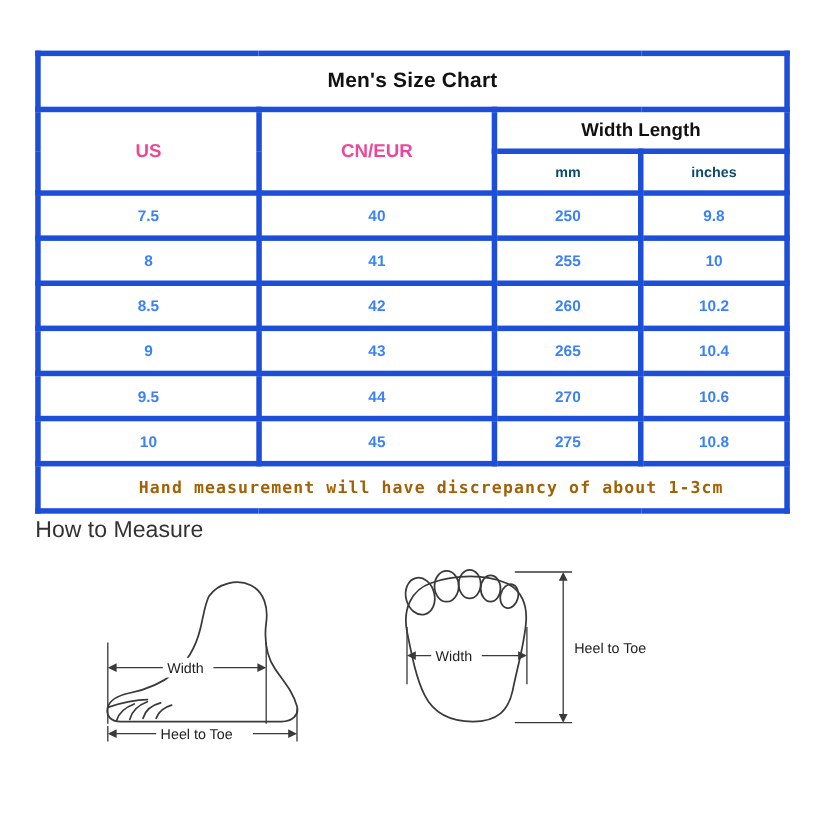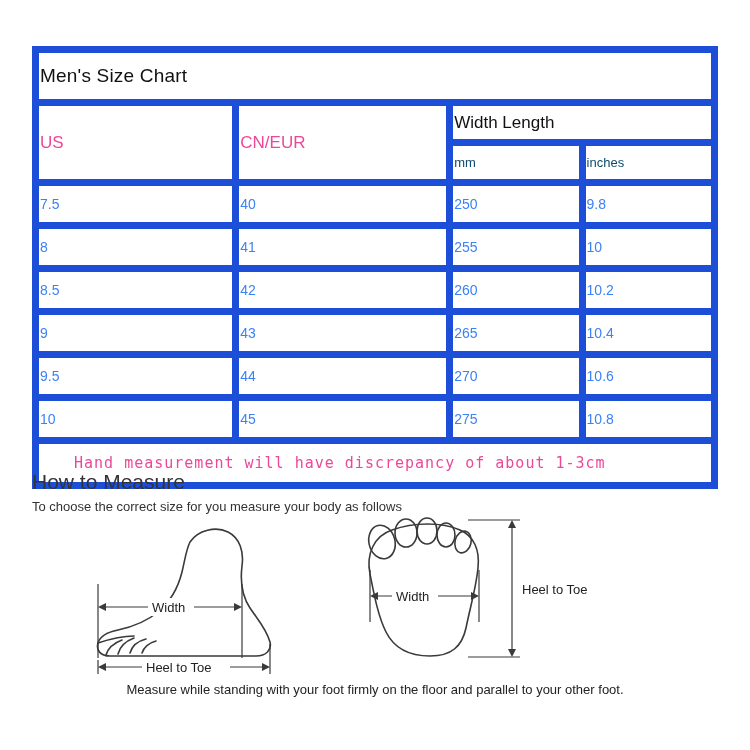--- a/index.html
+++ b/index.html
@@ -28,23 +28,24 @@
     left: 32px;
     top: 46px;
     width: 686px;
   }
   table.size-chart {
     border-collapse: collapse;
     width: 100%;
     table-layout: fixed;
   }
   table.size-chart td, table.size-chart th {
-    border: 7px solid #1d4ed8;
+    border: 5px solid #1d4ed8;
+    text-align: center;
     vertical-align: middle;
-    font-weight: normal;
+    font-weight: bold;
   }
   .title-cell {
     height: 44px;
     font-size: 19px;
     font-weight: bold;
     letter-spacing: 0.2px;
     color: #111;
   }
   .hdr-main {
     height: 31px;
@@ -66,21 +67,21 @@
     height: 34px;
     font-size: 14px;
     color: #3b82f6;
   }
   .note-row td {
     height: 36px;
     font-size: 15px;
     font-weight: bold;
     font-family: "DejaVu Sans Mono", "Liberation Mono", monospace;
     letter-spacing: 1px;
-    color: #ec4899;
+    color: #a16207;
     padding-left: 35px;
   }
 
   
   .ref-note {
     position: absolute;
     left: 32px;
     top: 440px;
     font-size: 16px;
     font-weight: bold;
@@ -191,21 +192,20 @@
 
         <tr class="note-row">
           <td colspan="4">Hand measurement will have discrepancy of about 1-3cm</td>
         </tr>
       </tbody>
     </table>
   </div>
 
 
   <div class="howto-title">How to Measure</div>
-  <div class="howto-sub">To choose the correct size for you measure your body as follows</div>
 
   <div class="diagram">
     <svg width="610" height="170" viewBox="0 0 610 170">
 
       <g fill="none" stroke="#3a3a3a" stroke-width="1.6" stroke-linejoin="round" stroke-linecap="round">
         <path d="M120 30
                  C 128 18, 146 14, 158 20
                  C 170 26, 174 40, 172 54
                  C 170 70, 172 84, 180 96
                  C 188 108, 196 116, 200 130
@@ -274,15 +274,14 @@
         <line x1="398" y1="145" x2="450" y2="145"></line>
         <line x1="442" y1="10" x2="442" y2="143"></line>
         <polygon points="442,8 438,16 446,16" fill="#3a3a3a" stroke="none"></polygon>
         <polygon points="442,145 438,137 446,137" fill="#3a3a3a" stroke="none"></polygon>
       </g>
       <text class="lbl" x="452" y="82">Heel to Toe</text>
 
     </svg>
   </div>
 
-  <div class="footer-note">Measure while standing with your foot firmly on the floor and parallel to your other foot.</div>
 
 </div>
 
 </body></html>

